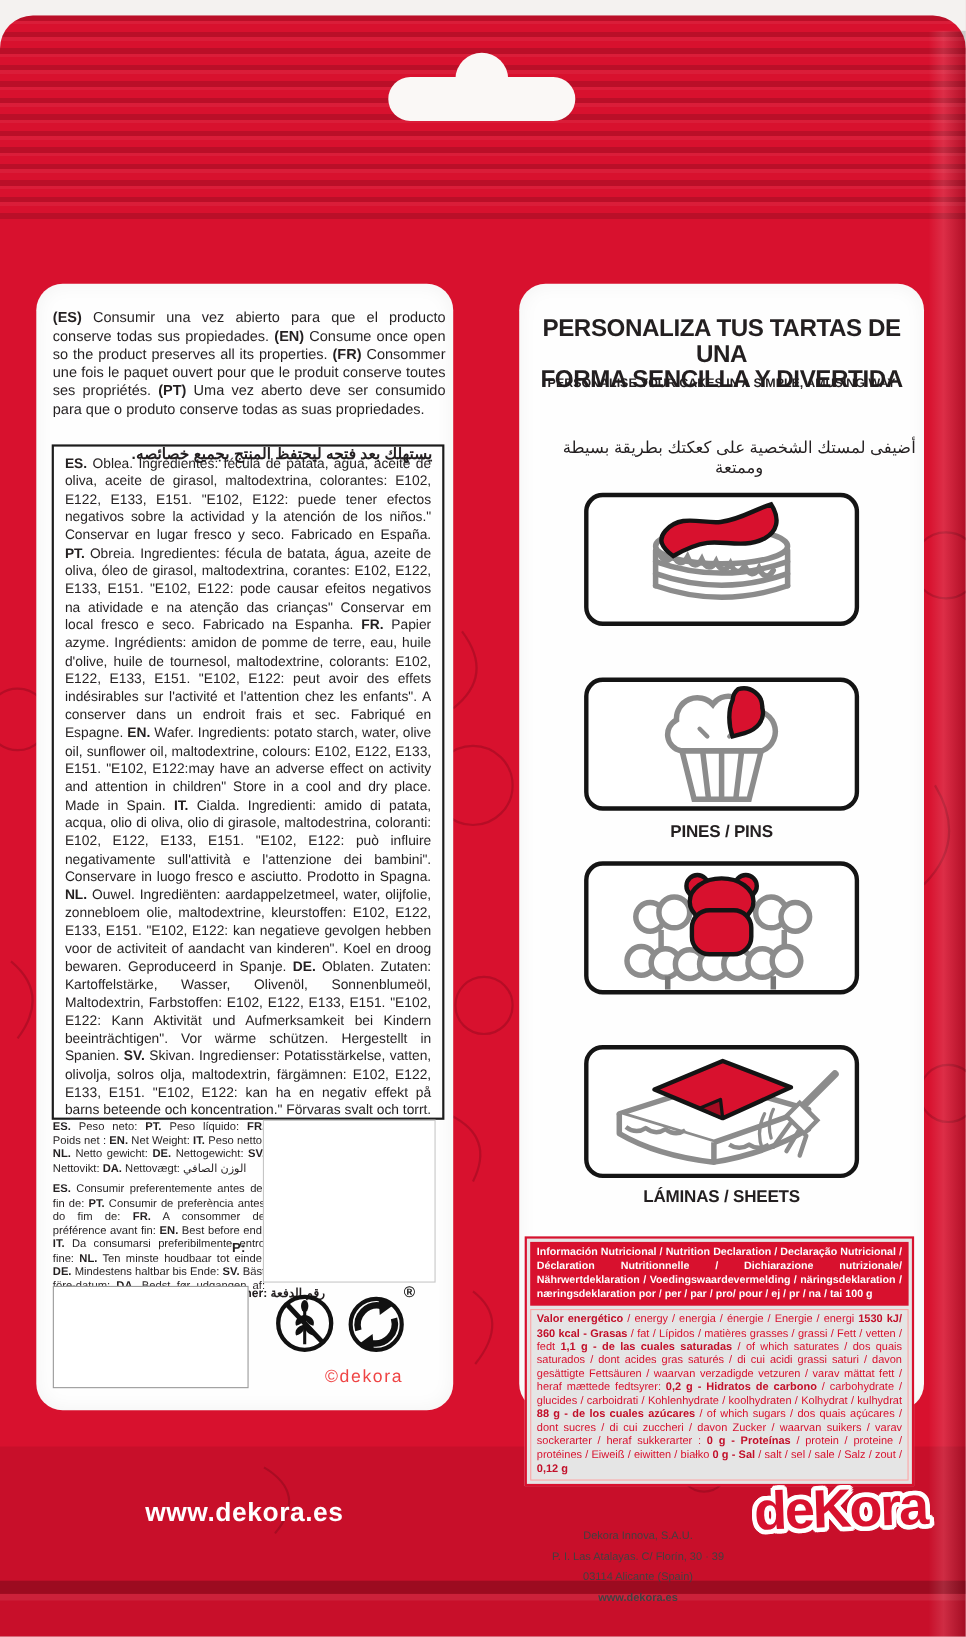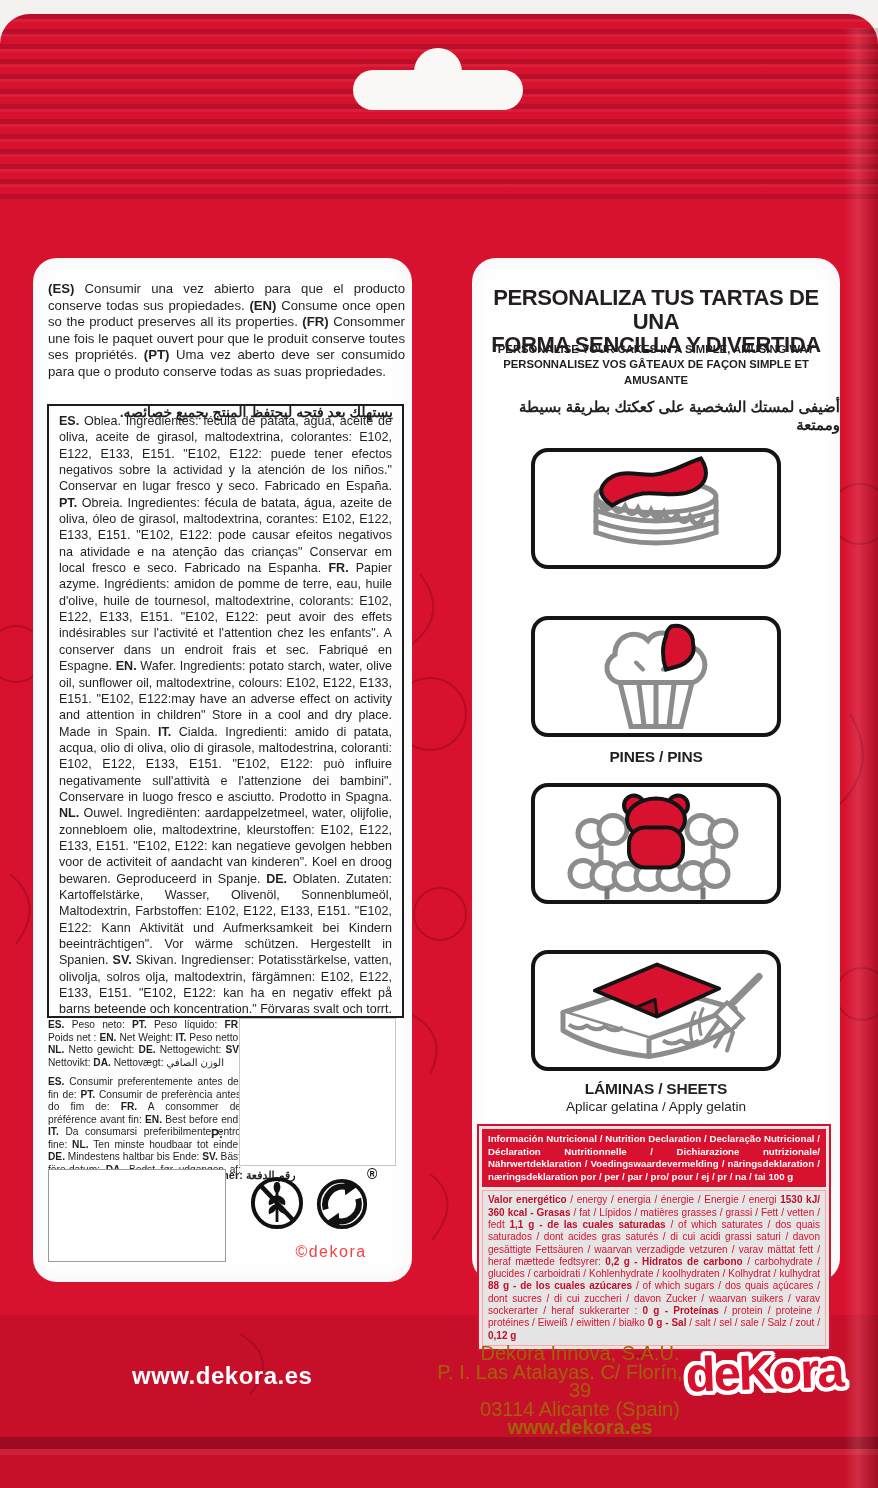--- a/index.html
+++ b/index.html
@@ -40,35 +40,35 @@
   .lot-line{position:absolute;left:15px;top:887px;width:330px;font-size:11px;font-weight:600;margin-top:24px;}
   .lot-box{position:absolute;left:15px;top:911px;width:178px;height:93px;background:#fff;border:1px solid #9a9a9a;box-sizing:border-box;}
   .icon{position:absolute;}
   .reg-mark{position:absolute;left:334px;top:908px;font-size:14px;font-weight:700;color:#111;}
   .copyright{position:absolute;left:218px;top:985px;width:160px;text-align:center;font-size:16px;letter-spacing:1.5px;color:#ef4444;}
 
   
   .r-title{position:absolute;left:0;top:28px;width:100%;text-align:center;font-size:22px;line-height:23.5px;
            font-weight:700;letter-spacing:-.4px;}
   .r-subs{position:absolute;left:0;top:84px;width:100%;text-align:center;font-size:11.3px;line-height:15.4px;font-weight:700;}
-  .r-arabic{position:absolute;left:0;top:140px;width:100%;text-align:right;font-size:15px;font-weight:700;}
+  .r-arabic{position:absolute;left:0;top:140px;width:100%;text-align:center;font-size:15px;font-weight:400;padding-left:16px;}
   .pictobox{position:absolute;left:59px;width:250px;height:121px;border:4px solid #141414;border-radius:17px;
             box-sizing:border-box;background:#fff;}
   .picto-label{position:absolute;left:0;width:100%;text-align:center;font-size:15.5px;font-weight:700;letter-spacing:-.2px;}
   .picto-sub{position:absolute;left:0;width:100%;text-align:center;font-size:13.5px;}
   .nutri{position:absolute;left:5px;top:866px;width:354px;border:2px solid #d8112e;background:#e5e5e5;padding:3px;box-sizing:border-box;}
   .nutri-head{background:#d8112e;color:#fff;font-size:9.7px;line-height:12.6px;font-weight:700;padding:4px 6px;text-align:justify;}
   .nutri-body{margin-top:3px;border:1px solid #fca5a5;color:#d8112e;font-size:10px;line-height:12.3px;
               padding:3px 5px;text-align:justify;}
   .nutri-body b{color:#c20f29;}
 
   
   .site-left{position:absolute;left:132px;top:1362px;color:#fff;font-size:24px;font-weight:700;letter-spacing:.5px;}
-  .address{position:absolute;left:425px;top:1344px;width:310px;text-align:center;color:#a16207;
-           font-size:20px;line-height:18.6px;}
+  .address{position:absolute;left:425px;top:1388px;width:310px;text-align:center;color:#404040;
+           font-size:10px;line-height:18.6px;}
   .address .last{font-weight:700;}
   .logo{position:absolute;left:658px;top:1344px;width:212px;text-align:center;transform:rotate(-2deg);
         font-size:49px;font-weight:700;letter-spacing:-2px;color:#d8112e;
         text-shadow:
          -4px 0 0 #fff,4px 0 0 #fff,0 -4px 0 #fff,0 4px 0 #fff,
          -3px -3px 0 #fff,3px -3px 0 #fff,-3px 3px 0 #fff,3px 3px 0 #fff,
          -4px 2px 0 #fff,4px 2px 0 #fff,-4px -2px 0 #fff,4px -2px 0 #fff,
          -2px 4px 0 #fff,2px 4px 0 #fff,-2px -4px 0 #fff,2px -4px 0 #fff;}
   .seg{white-space:normal;}
 </style>
@@ -142,21 +142,20 @@
     <div class="copyright">©dekora</div>
   </div>
 
   <div class="panel right">
     <div class="r-title">
       <div>PERSONALIZA TUS TARTAS DE UNA</div>
       <div>FORMA SENCILLA Y DIVERTIDA</div>
     </div>
     <div class="r-subs">
       <div>PERSONALISE YOUR CAKES IN A SIMPLE, AMUSING WAY</div>
-      <div>PERSONNALISEZ VOS GÂTEAUX DE FAÇON SIMPLE ET AMUSANTE</div>
     </div>
     <div class="r-arabic arabic">أضيفى لمستك الشخصية على كعكتك بطريقة بسيطة وممتعة</div>
 
     <div class="pictobox" style="top:190px">
       <svg width="242" height="113" viewBox="0 0 242 112">
         <g fill="none" stroke="#8c8c8c" stroke-width="5" stroke-linecap="round">
           <path d="M61 48 V80"></path>
             <path d="M181 48 V80"></path>
           <path d="M61 80 Q121 101 181 80"></path>
           <path d="M61 58 Q121 79 181 58"></path>
@@ -225,21 +224,20 @@
         <path d="M122 62 L101 53 L120 45 Z" fill="#a50c22" stroke="#141414" stroke-width="3" stroke-linejoin="round"></path>
         <g stroke="#8c8c8c" fill="#fff" stroke-linecap="round">
           <path d="M224 22 L194 52" stroke-width="7"></path>
           <path d="M192 48 L208 64 L196 76 L180 60 Z" stroke-width="4"></path>
           <path d="M184 66 L168 88 M192 72 L180 92 M198 78 L192 96" fill="none" stroke-width="4"></path>
           <path d="M160 58 q-8 16 -2 32 M168 54 q-6 13 -2 26" fill="none" stroke-width="3"></path>
         </g>
       </svg>
     </div>
     <div class="picto-label" style="top:822px">LÁMINAS / SHEETS</div>
-    <div class="picto-sub" style="top:841px">Aplicar gelatina / Apply gelatin</div>
 
     <div class="nutri">
       <div class="nutri-head">Información Nutricional / Nutrition Declaration / Declaração Nutricional / Déclaration Nutritionnelle / Dichiarazione nutrizionale/ Nährwertdeklaration / Voedingswaardevermelding / näringsdeklaration / næringsdeklaration por / per / par / pro/ pour / ej / pr / na / tai 100 g</div>
       <div class="nutri-body seg"><b>Valor energético</b> / energy / energia / énergie / Energie / energi <b>1530 kJ/ 360 kcal - Grasas</b> / fat / Lípidos / matières grasses / grassi / Fett / vetten / fedt <b>1,1 g - de las cuales saturadas</b> / of which saturates / dos quais saturados / dont acides gras saturés / di cui acidi grassi saturi / davon gesättigte Fettsäuren / waarvan verzadigde vetzuren / varav mättat fett / heraf mættede fedtsyrer: <b>0,2 g - Hidratos de carbono</b> / carbohydrate / glucides / carboidrati / Kohlenhydrate / koolhydraten / Kolhydrat / kulhydrat <b>88 g - de los cuales azúcares</b> / of which sugars / dos quais açúcares / dont sucres / di cui zuccheri / davon Zucker / waarvan suikers / varav sockerarter / heraf sukkerarter : <b>0 g - Proteínas</b> / protein / proteine / protéines / Eiweiß / eiwitten / białko <b>0 g - Sal</b> / salt / sel / sale / Salz / zout / <b>0,12 g</b></div>
     </div>
   </div>
 
   <div class="site-left">www.dekora.es</div>
   <div class="address">
     <div>Dekora Innova, S.A.U.</div>

